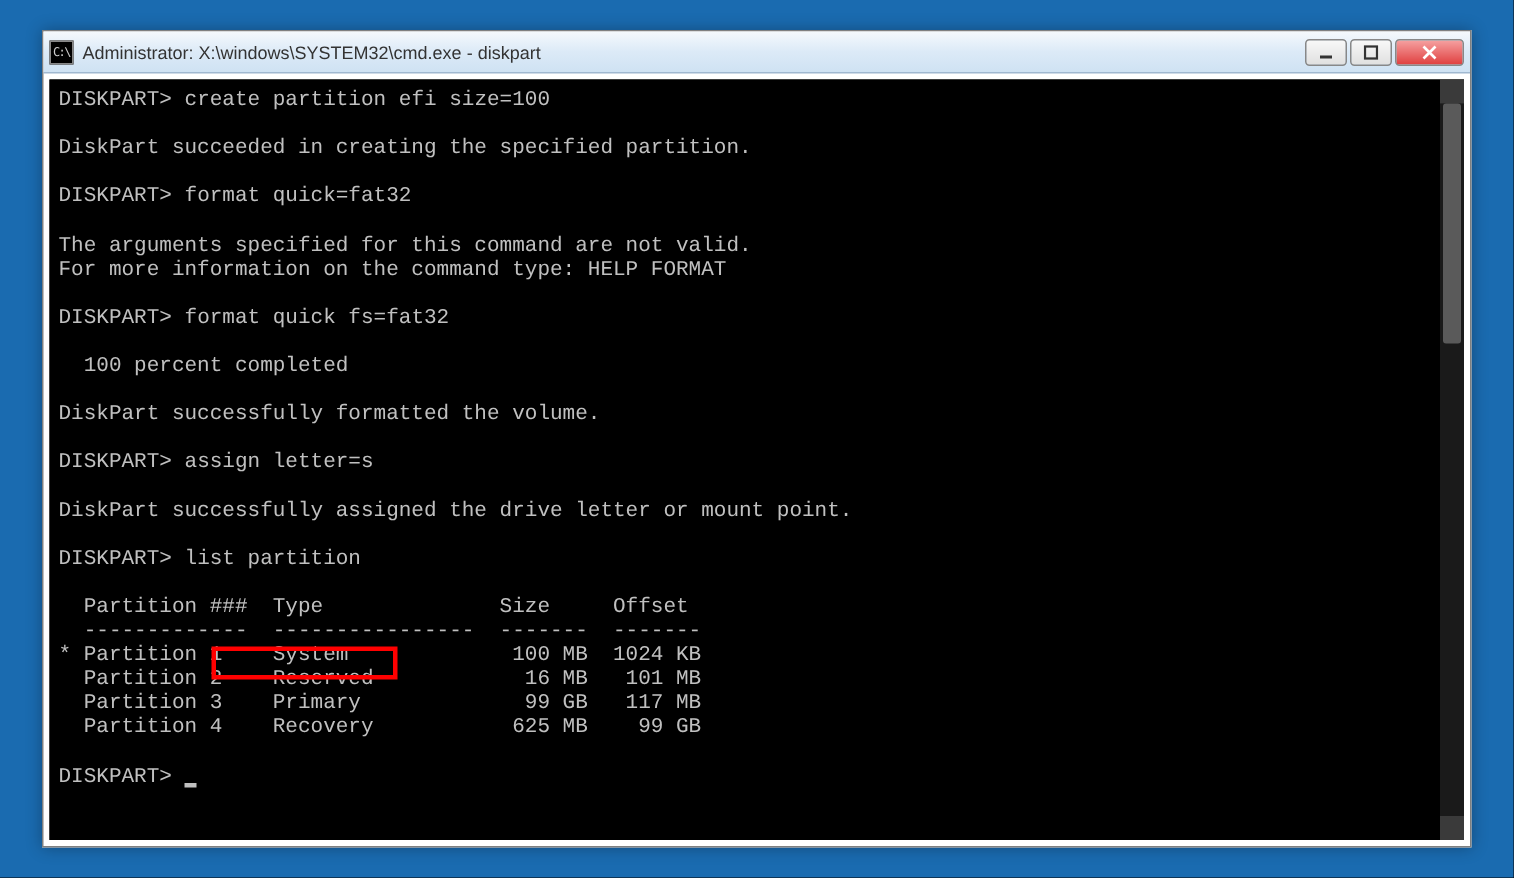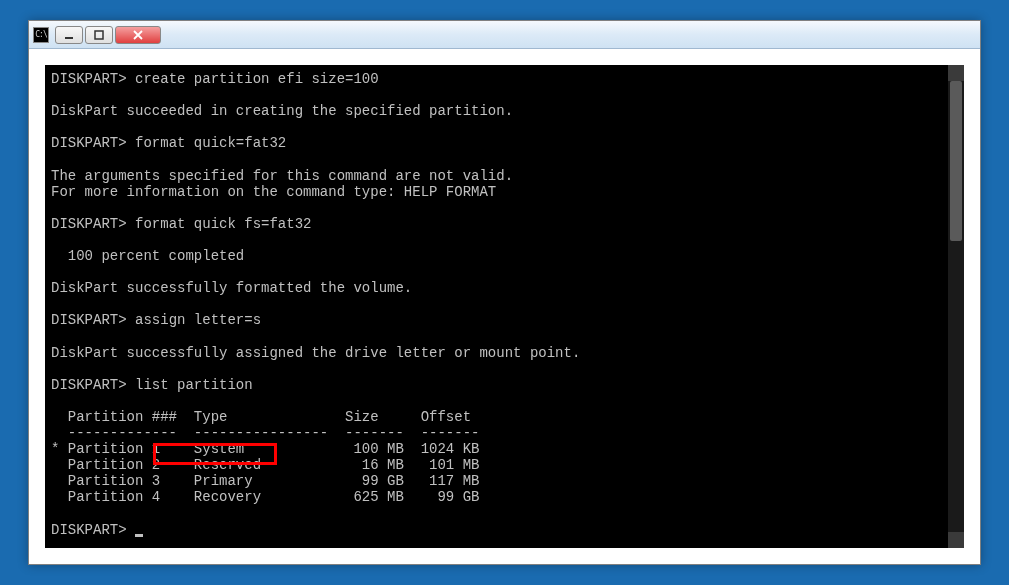--- a/index.html
+++ b/index.html
@@ -84,21 +84,21 @@
       color: #fff;
       width: 46px;
     }
     
     .win-btn.close svg { width: 10px; height: 10px; }
     
     .terminal-area {
       flex: 1;
       background: #000;
       position: relative;
-      margin: 16px;
+      margin: 4px;
       display: flex;
     }
     
     .terminal {
       flex: 1;
       background: #000;
       color: #c0c0c0;
       font-family: Consolas, "Courier New", monospace;
       font-size: 14px;
       line-height: 1.15;
@@ -149,20 +149,21 @@
       vertical-align: bottom;
       margin-bottom: 1px;
     }
   </style>
 </head>
 <body>
 
 <div class="window">
   <div class="titlebar">
     <div class="titlebar-icon">C:\</div>
+    <div class="titlebar-title">Administrator: X:\windows\SYSTEM32\cmd.exe - diskpart</div>
     <div class="window-controls">
       <div class="win-btn minimize">
         <svg viewBox="0 0 10 10">
             <rect x="1" y="7" width="8" height="2" fill="#333"></rect>
           </svg>
       </div>
       <div class="win-btn maximize">
         <svg viewBox="0 0 10 10">
             <rect x="1" y="1" width="8" height="8" fill="none" stroke="#333" stroke-width="1.5"></rect>
           </svg>

